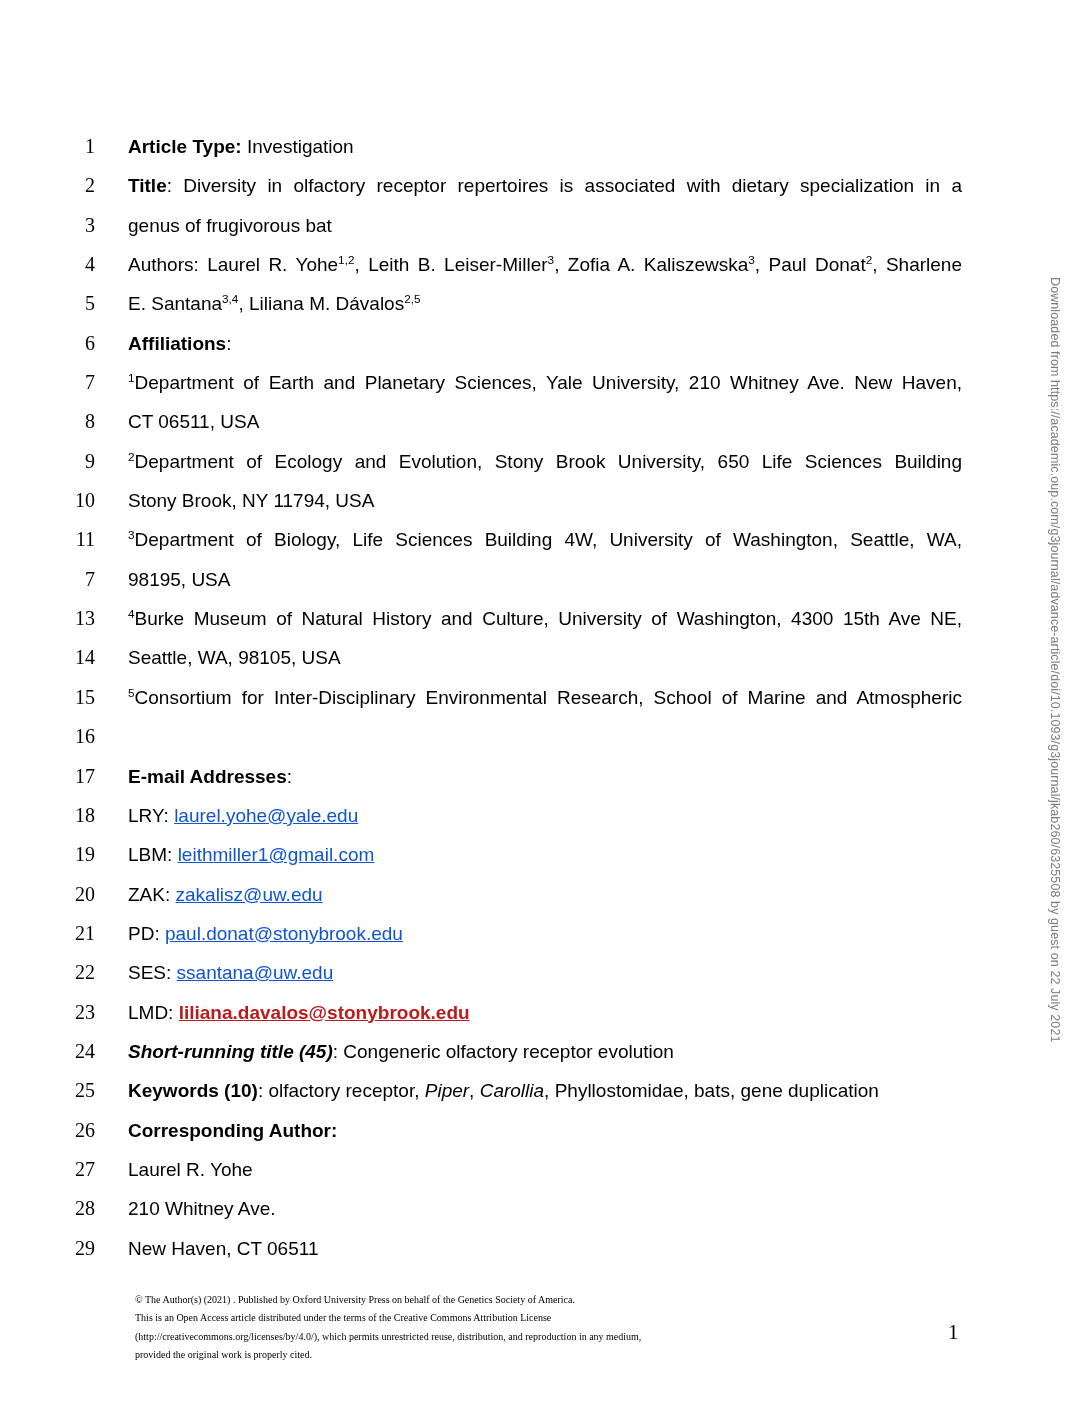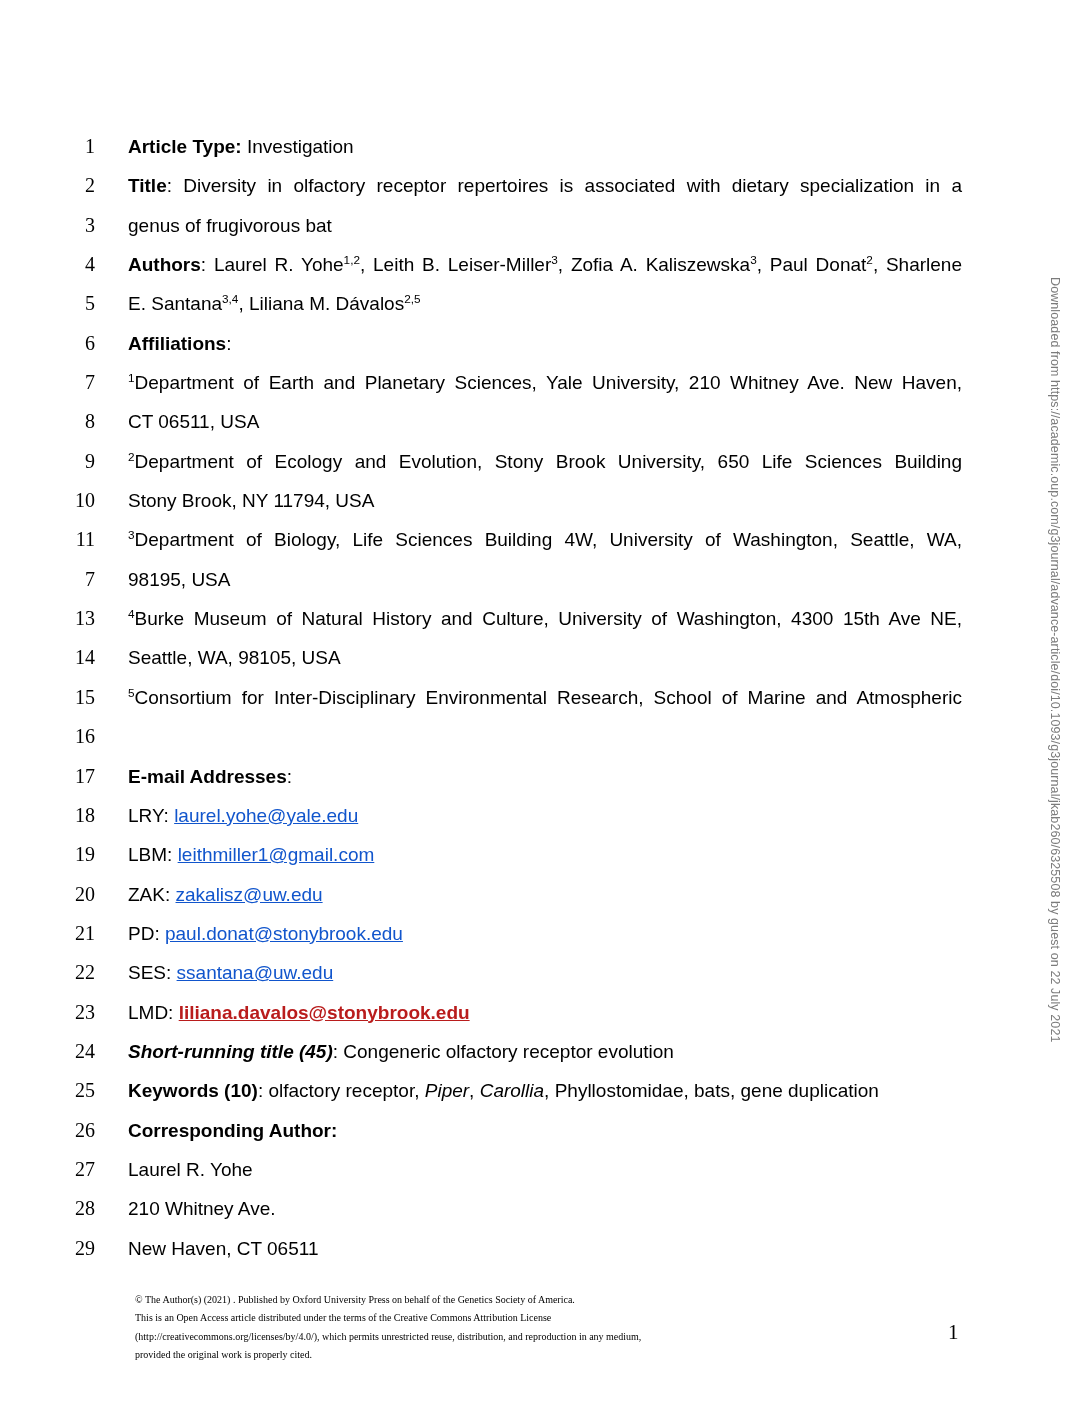--- a/index.html
+++ b/index.html
@@ -97,21 +97,21 @@
       <div class="row justify">
         <span class="num">2</span>
         <span class="content"><span style="font-weight: bold;">Title</span><span>: Diversity in olfactory receptor repertoires is associated with dietary specialization in a</span></span>
       </div>
       <div class="row">
         <span class="num">3</span>
         <span class="content"><span>genus of frugivorous bat</span></span>
       </div>
       <div class="row justify">
         <span class="num">4</span>
-        <span class="content"><span style="font-weight: bold;">Authors</span><span>: Laurel R. Yohe</span><span><sup>1,2</sup></span><span>, Leith B. Leiser-Miller</span><span><sup>3</sup></span><span>, Zofia A. Kaliszewska</span><span><sup>3</sup></span><span>, Paul Donat</span><span><sup>2</sup></span><span>, Sharlene</span></span>
+        <span class="content"><span style="font-weight: normal;">Authors</span><span>: Laurel R. Yohe</span><span><sup>1,2</sup></span><span>, Leith B. Leiser-Miller</span><span><sup>3</sup></span><span>, Zofia A. Kaliszewska</span><span><sup>3</sup></span><span>, Paul Donat</span><span><sup>2</sup></span><span>, Sharlene</span></span>
       </div>
       <div class="row">
         <span class="num">5</span>
         <span class="content"><span>E. Santana</span><span><sup>3,4</sup></span><span>, Liliana M. Dávalos</span><span><sup>2,5</sup></span></span>
       </div>
       <div class="row">
         <span class="num">6</span>
         <span class="content"><span style="font-weight: bold;">Affiliations</span><span>:</span></span>
       </div>
       <div class="row justify">

